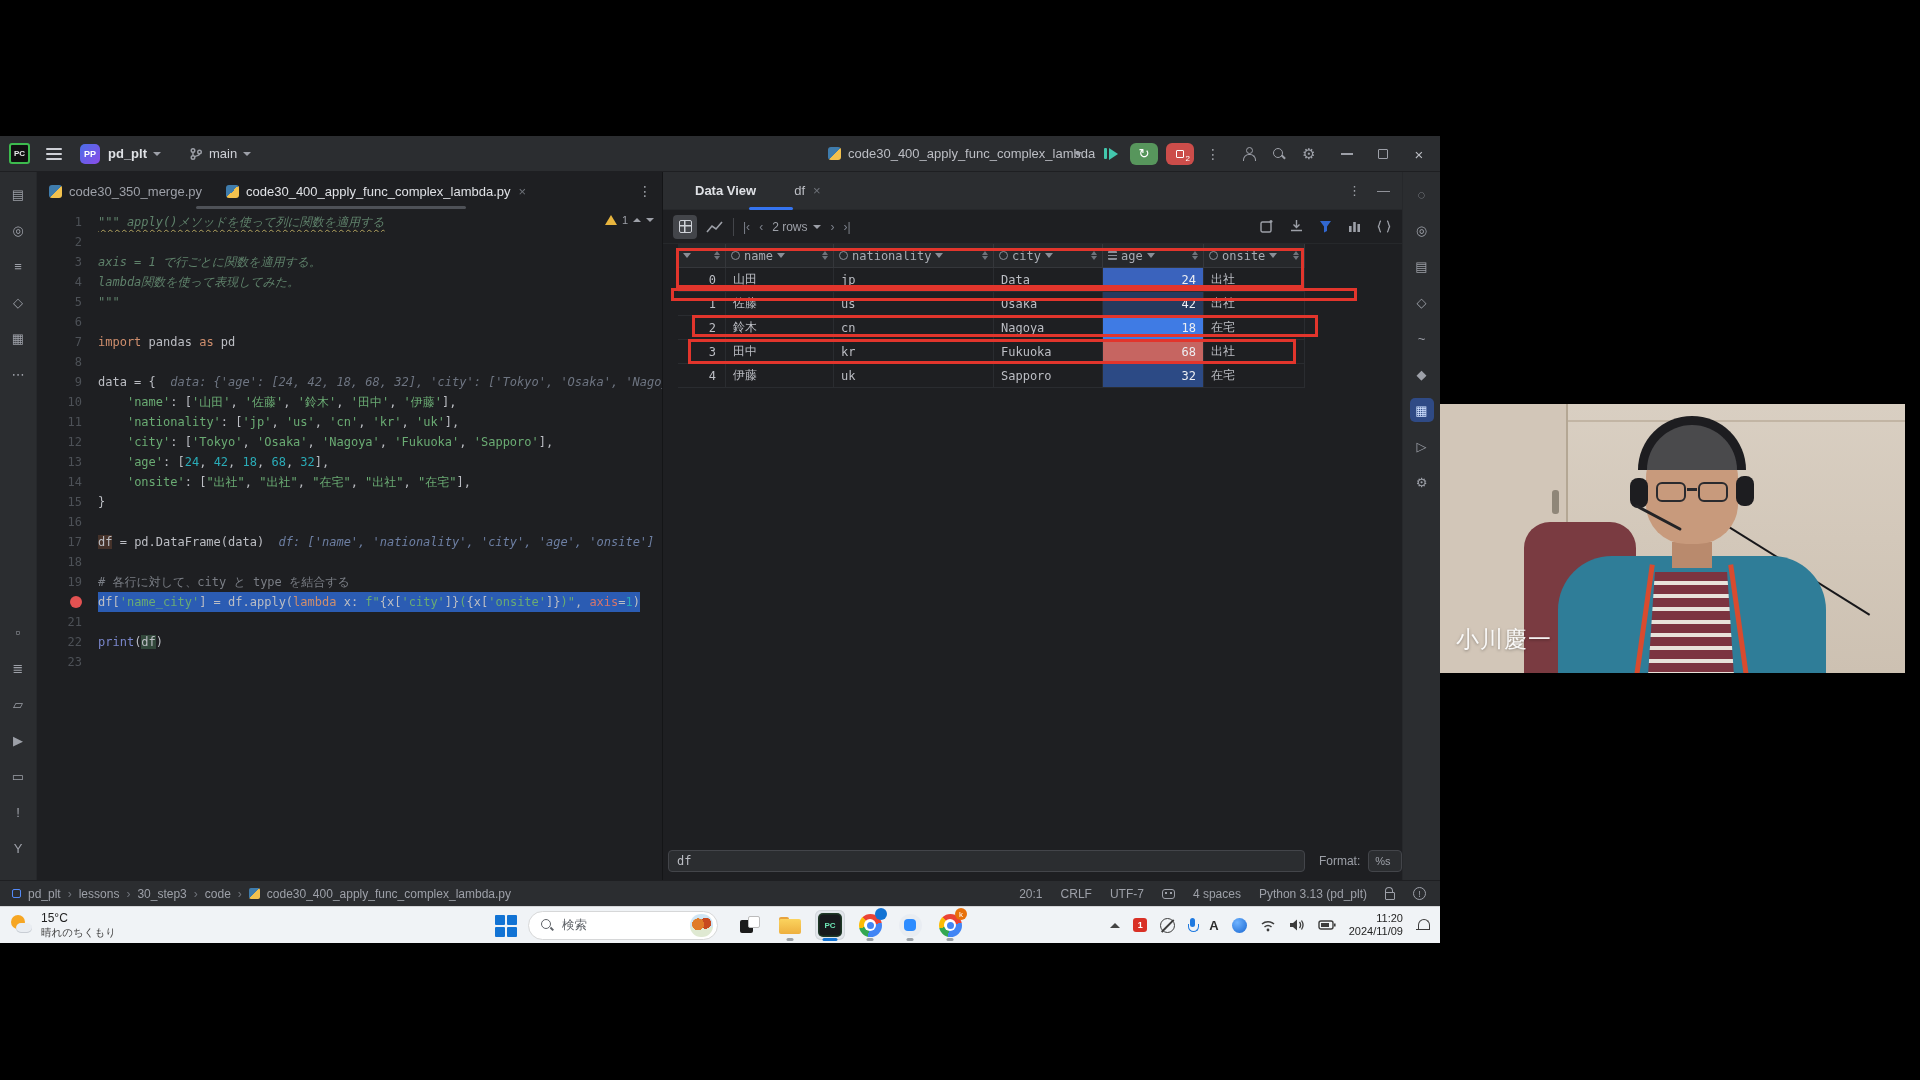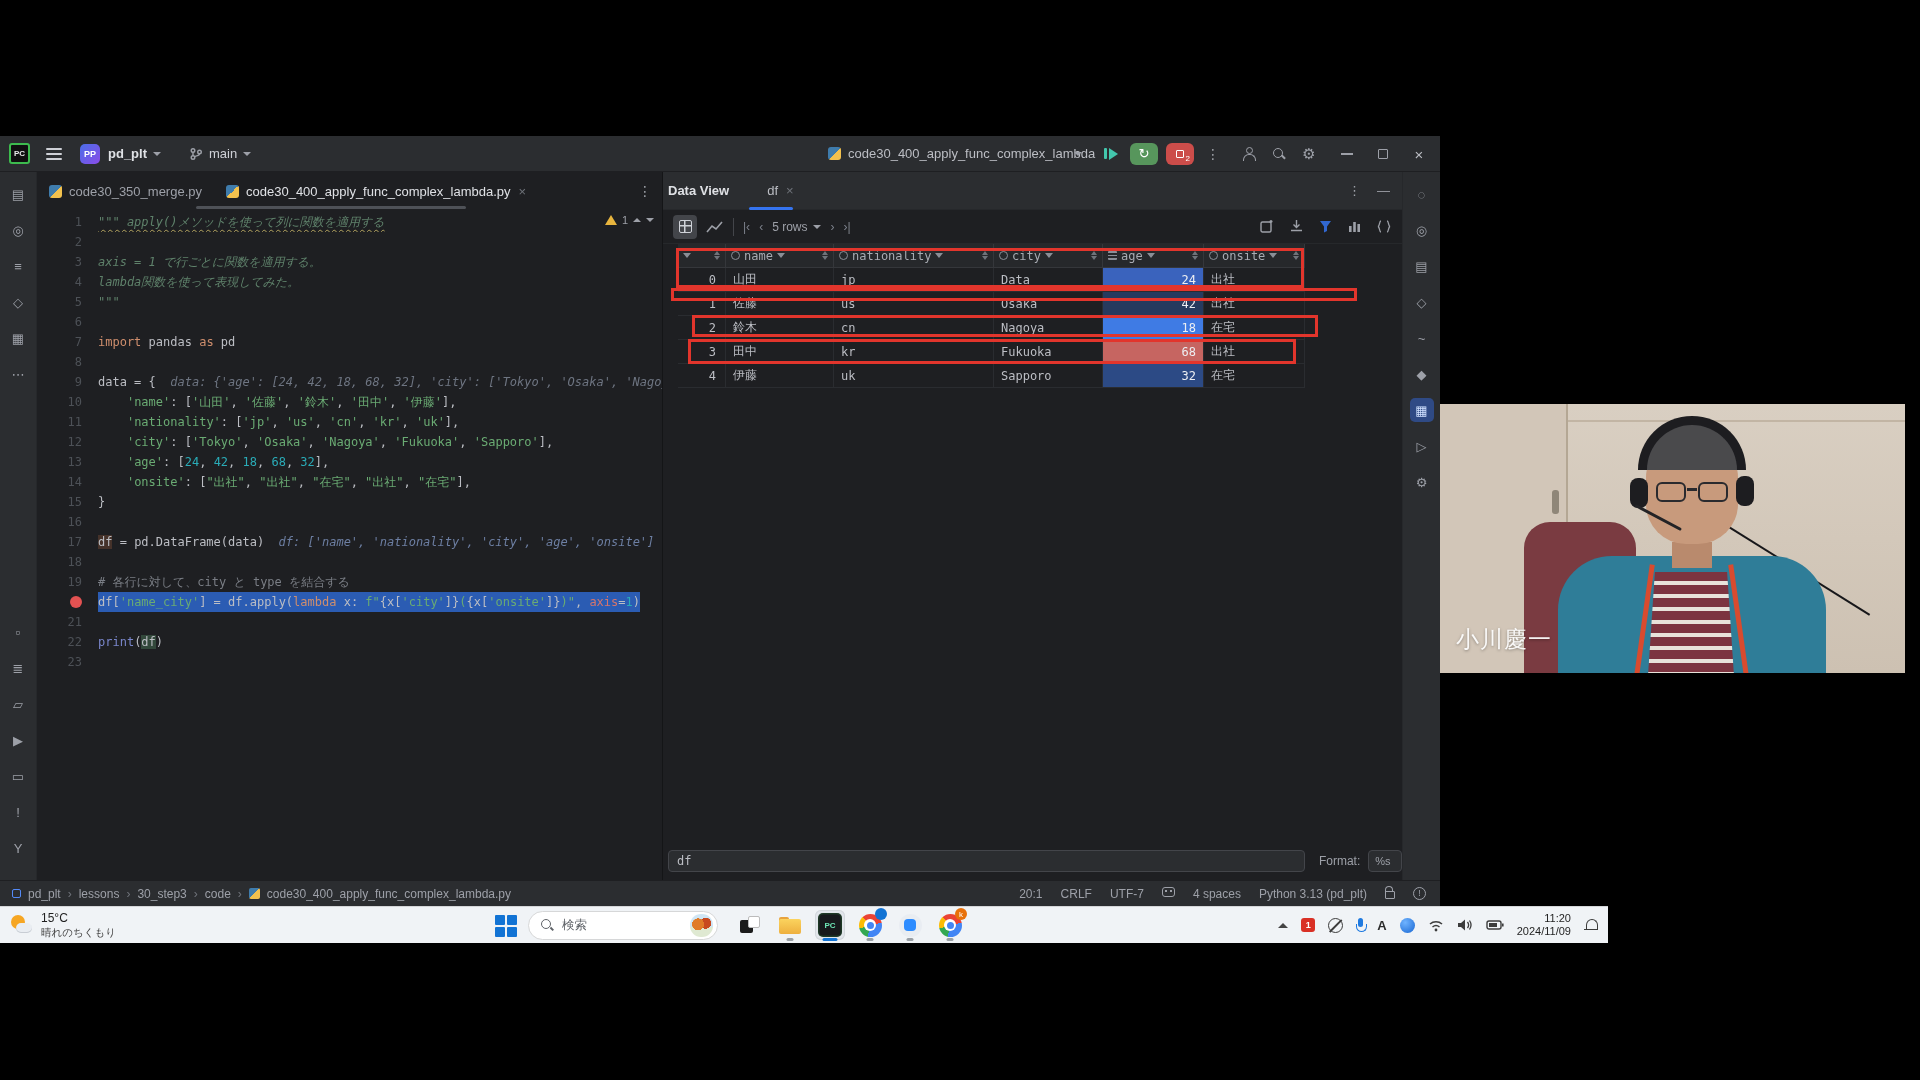--- a/index.html
+++ b/index.html
@@ -106,21 +106,21 @@
               border-bottom:10px solid #e8b53e; position:relative; }
   .chev-up { width:0; height:0; border-left:4px solid transparent; border-right:4px solid transparent;
              border-bottom:4px solid #9da0a8; }
   .chev-dn { width:0; height:0; border-left:4px solid transparent; border-right:4px solid transparent;
              border-top:4px solid #9da0a8; }
 
   
   .dataview { width:740px; border-left:1px solid #141517; display:flex; flex-direction:column; position:relative; }
   .dv-head { height:38px; background:#2b2d30; display:flex; align-items:center; position:relative;
              border-bottom:1px solid #26282b; }
-  .dv-title { margin-left:5px; color:#dfe1e5; font-weight:600; }
+  .dv-title { margin-left:32px; color:#dfe1e5; font-weight:600; }
   .dv-tab { margin-left:38px; color:#bcbec4; display:flex; align-items:center; }
   .dv-tab .x { margin-left:8px; color:#6f737a; }
   .dv-underline { position:absolute; left:86px; top:35px; width:44px; height:3px; background:#3574f0; border-radius:2px; }
   .dv-head-right { position:absolute; right:12px; display:flex; align-items:center; gap:16px; color:#9da0a8; }
   .dv-toolbar { height:34px; display:flex; align-items:center; padding:0 10px; gap:9px;
                 border-bottom:1px solid #26282b; color:#9da0a8; font-size:12px; }
   .tbl-toggle { width:24px; height:24px; background:#43454a; border-radius:4px;
                 display:flex; align-items:center; justify-content:center; }
   .grid-ic { width:13px; height:13px; border:1.5px solid #cfd2d8; border-radius:2px;
              background:
@@ -159,32 +159,32 @@
              border-radius:4px; color:#9da0a8; font-size:11px; display:flex; align-items:center; padding:0 6px; }
 
   
   .statusbar { position:absolute; left:0; bottom:0; width:1440px; height:26px; background:#2b2d30;
                border-top:1px solid #1e1f22; display:flex; align-items:center; font-size:12px; color:#9da0a8; }
   .crumbs { display:flex; align-items:center; margin-left:12px; gap:7px; }
   .crumb-sep { color:#6f737a; }
   .proj-sq { width:9px; height:9px; border:1.5px solid #548af7; border-radius:2px; }
   .pyicon-sm { width:11px; height:11px; border-radius:2px;
                background:linear-gradient(135deg,#3f7cac 0 50%,#f2c14e 50% 100%); }
-  .sb-right { margin-left:auto; display:flex; align-items:flex-start; gap:18px; margin-right:14px; }
+  .sb-right { margin-left:auto; display:flex; align-items:center; gap:18px; margin-right:14px; }
   .robot-ic { width:13px; height:10px; border:1.4px solid #9da0a8; border-radius:3px; position:relative; }
   .robot-ic::before { content:""; position:absolute; left:2px; top:2.5px; width:2px; height:2px; background:#9da0a8; }
   .robot-ic::after { content:""; position:absolute; right:2px; top:2.5px; width:2px; height:2px; background:#9da0a8; }
   .lock-ic { width:10px; height:8px; border:1.4px solid #9da0a8; border-radius:1px; position:relative; margin-top:4px; }
   .lock-ic::before { content:""; position:absolute; left:-1px; top:-6px; width:6px; height:5px;
                      border:1.4px solid #9da0a8; border-bottom:none; border-radius:4px 4px 0 0; }
   .excl-ic { width:13px; height:13px; border:1.4px solid #9da0a8; border-radius:50%;
              display:flex; align-items:center; justify-content:center; font-size:9px; color:#9da0a8; }
 
   
-  .taskbar { position:absolute; left:0; top:906px; width:1608px; height:37px; background:#f0f3f6;
+  .taskbar { position:absolute; left:0; top:906px; width:1440px; height:37px; background:#f0f3f6;
              border-top:1px solid #d4d6d8; display:flex; align-items:center; font-size:12px; color:#1f1f1f; }
   .weather { display:flex; align-items:center; margin-left:10px; gap:7px; }
   .wicon { width:24px; height:24px; position:relative; }
   .wicon::before { content:""; position:absolute; left:1px; top:2px; width:14px; height:14px; border-radius:50%;
                    background:#f6a623; }
   .wicon::after { content:""; position:absolute; left:6px; top:10px; width:16px; height:10px; border-radius:8px;
                   background:#e9edf2; box-shadow:inset 0 -1px 0 #c8cdd4; }
   .wtext { display:flex; flex-direction:column; line-height:1.15; }
   .wtemp { font-size:12px; color:#1f1f1f; }
   .wdesc { font-size:10.5px; color:#444; }
@@ -481,21 +481,21 @@
           <div class="tbl-toggle">
               <span class="grid-ic"></span>
             </div>
           <svg class="icsvg" width="18" height="14" viewBox="0 0 18 14">
             <path d="M1 12 L6 6 L10 9 L16 2" fill="none" stroke="#9da0a8" stroke-width="1.6"></path>
           </svg>
           <span class="sep-v"></span>
           <span class="pg">|‹</span>
           <span class="pg">‹</span>
           <div class="rows-dd">
-            <span>5 rows</span>
+            <span>2 rows</span>
             <span class="chev"></span>
           </div>
           <span class="pg">›</span>
           <span class="pg">›|</span>
           <div class="dv-toolbar-right">
             <svg class="icsvg" width="15" height="15" viewBox="0 0 15 15">
               <rect x="1" y="3" width="10" height="10" rx="1.5" fill="none" stroke="#9da0a8" stroke-width="1.4"></rect>
               <path d="M11 4 V1 M9.5 2.5 H12.5" stroke="#9da0a8" stroke-width="1.4"></path>
             </svg>
             <svg class="icsvg" width="15" height="15" viewBox="0 0 15 15">

